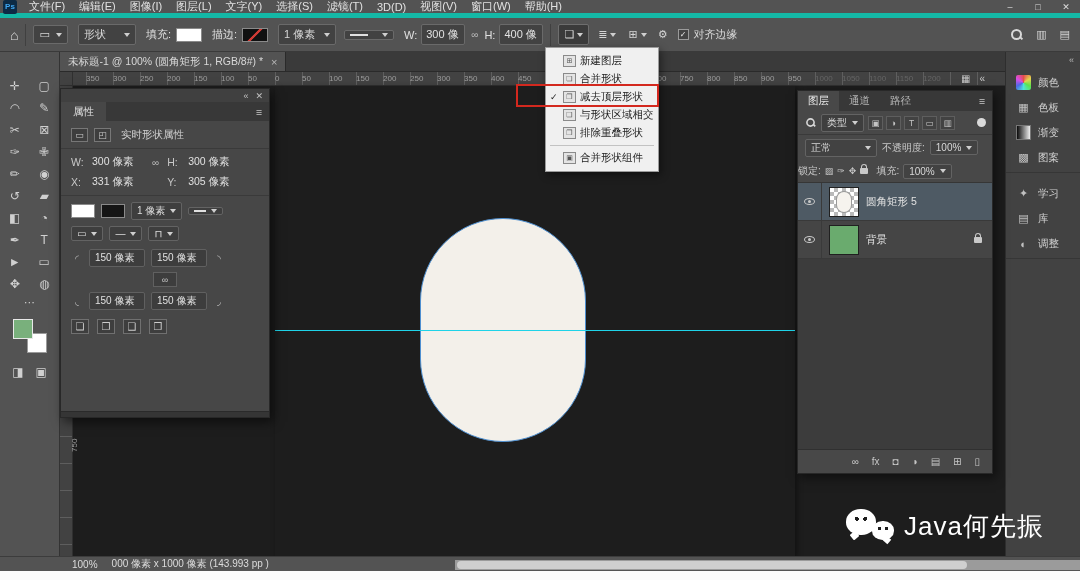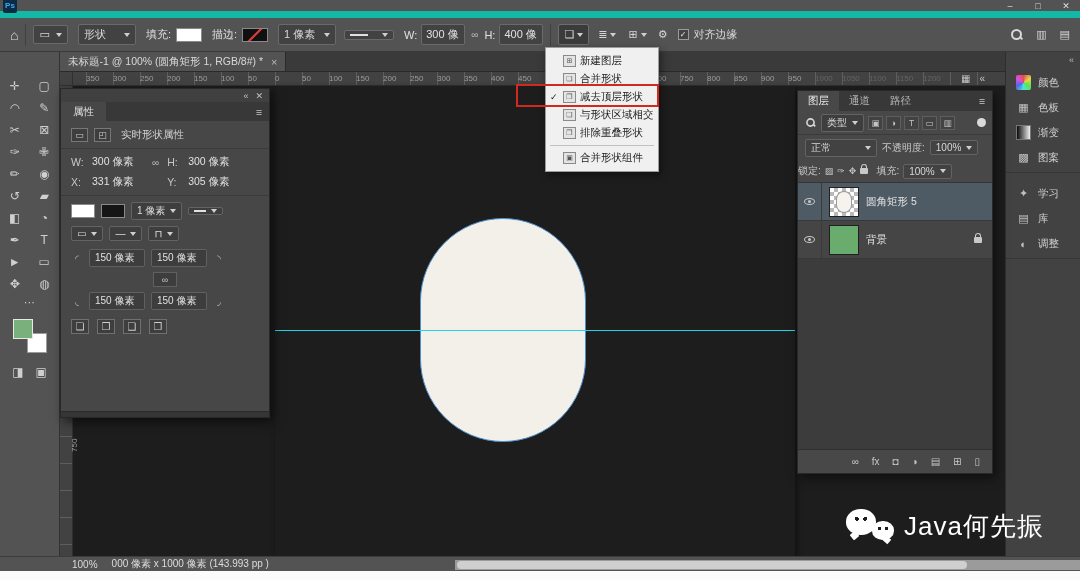--- a/index.html
+++ b/index.html
@@ -1,20 +1,20 @@
 <!DOCTYPE html>
 <html><head>
 <meta charset="utf-8">
 <style>
 *{box-sizing:border-box;margin:0;padding:0}
 body{background:#000}
 #app{position:relative;width:1080px;height:580px;background:#1d1d1d;font-family:"Liberation Sans","DejaVu Sans",sans-serif;color:#d8d8d8;overflow:hidden}
 
 
-#menubar{position:absolute;left:0;top:0;width:100%;height:18px;background:#535353;display:flex;align-items:center;font-size:11px;z-index:10;border-bottom:7px solid #14b8a6}
+#menubar{position:absolute;left:0;top:0;width:100%;height:18px;background:#535353;display:flex;align-items:center;font-size:11px;z-index:10;border-bottom:5px solid #14b8a6}
 .ps-logo{width:14px;height:14px;margin:0 5px 0 3px;background:#0c2b45;color:#3fa9f5;font-size:8px;font-weight:bold;display:flex;align-items:center;justify-content:center;border-radius:2px}
 #menu-items{display:flex;height:100%;align-items:center}
 .menu-item{padding:2px 7px;color:#e2e2e2}
 .win-controls{margin-left:auto;display:flex;height:100%}
 .win-btn{width:28px;display:flex;align-items:center;justify-content:center;font-size:9px;color:#ddd}
 
 
 #optionsbar{position:absolute;left:0;top:18px;width:100%;height:34px;background:#535353;border-bottom:1px solid #3a3a3a;display:flex;align-items:center;font-size:11px;z-index:10}
 .ob-home{margin-left:10px;font-size:14px;color:#ddd}
 .ob-sep{width:1px;height:22px;background:#646464;border-right:1px solid #404040;margin:0 7px}
@@ -158,20 +158,33 @@
 .wx-small{position:absolute;right:0;top:15px;width:22px;height:19px;border-radius:48%;background:radial-gradient(circle 1.7px at 35% 40%,#1d1d1d 98%,transparent),radial-gradient(circle 1.7px at 65% 40%,#1d1d1d 98%,transparent),#fff}
 .wx-small::after{content:"";position:absolute;right:4px;bottom:-3px;width:6px;height:6px;background:#fff;transform:rotate(40deg)}
 </style>
 </head>
 <body>
 
 <div id="app">
 
   <div id="menubar">
     <div class="ps-logo">Ps</div>
+    <div id="menu-items">
+        <div class="menu-item">文件(F)</div>
+        <div class="menu-item">编辑(E)</div>
+        <div class="menu-item">图像(I)</div>
+        <div class="menu-item">图层(L)</div>
+        <div class="menu-item">文字(Y)</div>
+        <div class="menu-item">选择(S)</div>
+        <div class="menu-item">滤镜(T)</div>
+        <div class="menu-item">3D(D)</div>
+        <div class="menu-item">视图(V)</div>
+        <div class="menu-item">窗口(W)</div>
+        <div class="menu-item">帮助(H)</div>
+      </div>
     <div class="win-controls">
       <div class="win-btn">–</div>
       <div class="win-btn">□</div>
       <div class="win-btn">✕</div>
     </div>
   </div>
 
   <div id="optionsbar">
     <span class="ob-home">⌂</span>
     <div class="ob-sep"></div>

